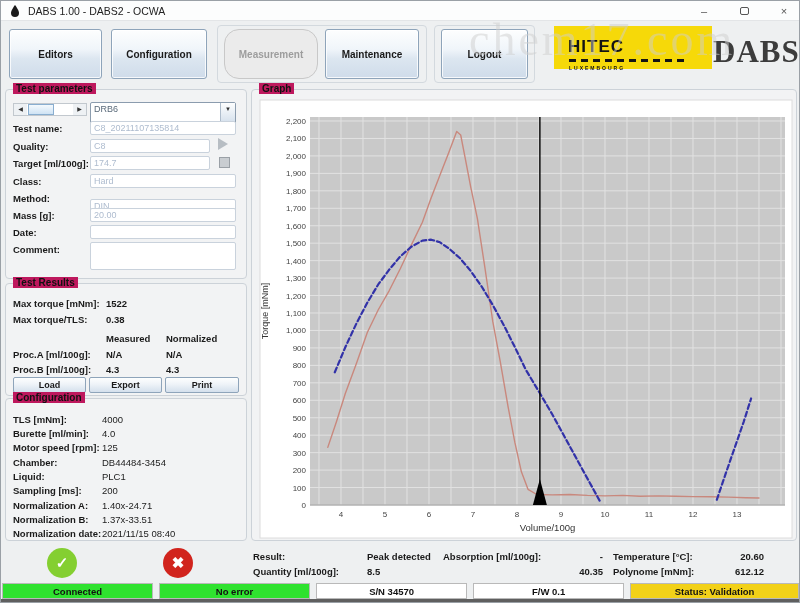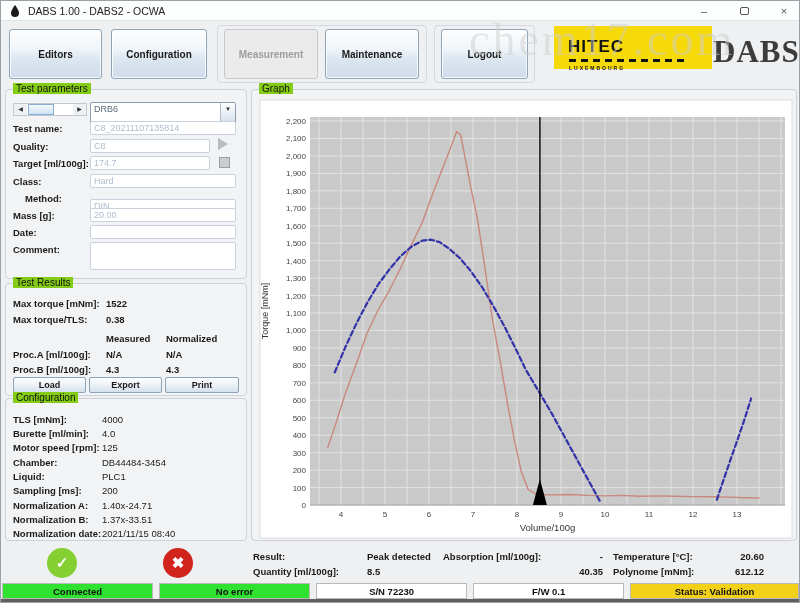--- a/index.html
+++ b/index.html
@@ -31,22 +31,22 @@
   .hitec { position:absolute; left:553px; top:25px; width:158px; height:43px; background:#f6d909; }
   .hitec-word { position:absolute; left:14px; top:11px; font-size:17px; font-weight:700; letter-spacing:1px; color:#141414; }
   .hitec-bars { position:absolute; left:15px; top:33px; width:116px; height:3px;
                 background:repeating-linear-gradient(90deg,#141414 0 7px,transparent 7px 12px); }
   .hitec-sub { position:absolute; left:15px; top:39px; font-size:5px; font-weight:700; letter-spacing:2px; color:#141414; }
   .dabs-word { position:absolute; left:712px; top:33px; font-family:"Liberation Serif", serif; font-size:31px;
                font-weight:700; letter-spacing:1px; color:#3c3c3c; }
 
   
   .groupbox { position:absolute; border:1px solid #ccd2d8; border-radius:4px; background:#f2f3f4; }
-  .legend { position:absolute; top:-7px; left:7px; background:#84cc16; padding:0 3px; font-size:10px;
-            font-weight:400; color:#111; white-space:nowrap; }
+  .legend { position:absolute; top:-7px; left:7px; background:#be185d; padding:0 3px; font-size:10px;
+            font-weight:700; color:#111; white-space:nowrap; }
 
   
   .p-label { position:absolute; left:7px; font-size:9.5px; font-weight:700; color:#1a1a1a; }
   .p-field { position:absolute; left:84px; width:146px; height:14px; background:#fff; border:1px solid #c9d2dc;
              border-radius:2px; font-size:9px; color:#aebccf; padding:1px 3px; overflow:hidden; white-space:nowrap; }
   .p-field.short { width:120px; }
   .p-field.tall { height:28px; color:#444; }
   .scrollbar { position:absolute; left:7px; top:13px; width:74px; height:13px; display:flex;
                border:1px solid #c2c8ce; background:#fff; }
   .sb-btn { width:13px; background:#eef1f4; border:0; font-size:6px; color:#333; line-height:11px; text-align:center; cursor:pointer; }
@@ -105,21 +105,21 @@
       <span class="win-glyph"><span class="max-box" style="display:inline-block"></span></span>
       <span class="win-glyph">×</span>
     </div>
   </div>
 
   <div class="watermark">chem17.com</div>
 
   <div class="tb-btn" style="left:8px;width:93px;">Editors</div>
   <div class="tb-btn" style="left:110px;width:96px;">Configuration</div>
   <div class="tb-frame" style="left:216px;width:210px;"></div>
-  <div class="tb-btn disabled" style="left:223px;width:94px;">Measurement</div>
+  <div class="tb-btn disabled" style="left:223px;width:94px;border-radius:15px;">Measurement</div>
   <div class="tb-btn" style="left:324px;width:94px;">Maintenance</div>
   <div class="tb-frame" style="left:433px;width:101px;"></div>
   <div class="tb-btn" style="left:440px;width:87px;">Logout</div>
 
   <div class="hitec">
     <span class="hitec-word">HITEC</span>
     <span class="hitec-bars"></span>
     <span class="hitec-sub">LUXEMBOURG</span>
   </div>
   <div class="dabs-word">DABS</div>
@@ -140,21 +140,21 @@
     <span class="p-label" style="top:33px;">Test name:</span>
     <div class="p-field" style="top:31px;">C8_20211107135814</div>
     <span class="p-label" style="top:51px;">Quality:</span>
     <div class="p-field short" style="top:49px;">C8</div>
     <span class="play-icon" style="top:48px;"></span>
     <span class="p-label" style="top:68px;">Target [ml/100g]:</span>
     <div class="p-field short" style="top:66px;">174.7</div>
     <span class="square-icon" style="top:67px;"></span>
     <span class="p-label" style="top:86px;">Class:</span>
     <div class="p-field" style="top:84px;">Hard</div>
-    <span class="p-label" style="top:103px;margin-left:12px;">Method:</span>
+    <span class="p-label" style="top:103px;">Method:</span>
     <div class="p-field" style="top:101px;margin-top:8px;">DIN</div>
     <span class="p-label" style="top:120px;">Mass [g]:</span>
     <div class="p-field" style="top:118px;">20.00</div>
     <span class="p-label" style="top:137px;">Date:</span>
     <div class="p-field" style="top:135px;"></div>
     <span class="p-label" style="top:154px;">Comment:</span>
     <div class="p-field tall" style="top:152px;"></div>
   </div>
 
   <div class="groupbox" style="left:4px;top:282px;width:242px;height:113px;">
@@ -306,18 +306,18 @@
     <span class="bi" style="left:116px;top:15px;">8.5</span>
     <span class="bi" style="left:192px;top:15px;margin-top:42px;">Measurement [mNm]:</span>
     <span class="bi val-r" style="left:300px;top:15px;width:52px;">40.35</span>
     <span class="bi" style="left:362px;top:15px;">Polynome [mNm]:</span>
     <span class="bi val-r" style="left:455px;top:15px;width:58px;">612.12</span>
   </div>
 
   <div id="statusbar">
     <div class="status-cell" style="background: rgb(47, 226, 47);">Connected</div>
     <div class="status-cell" style="background: rgb(47, 226, 47);">No error</div>
-    <div class="status-cell" style="background: rgb(255, 255, 255);">S/N 72230</div>
+    <div class="status-cell" style="background: rgb(255, 255, 255);">S/N 34570</div>
     <div class="status-cell" style="background: rgb(255, 255, 255);">F/W 0.1</div>
     <div class="status-cell" style="flex: 1.12 1 0%; background: rgb(242, 209, 24);">Status: Validation</div>
   </div>
   <div class="bottom-strip"></div>
 </div>
 
 </body></html>

